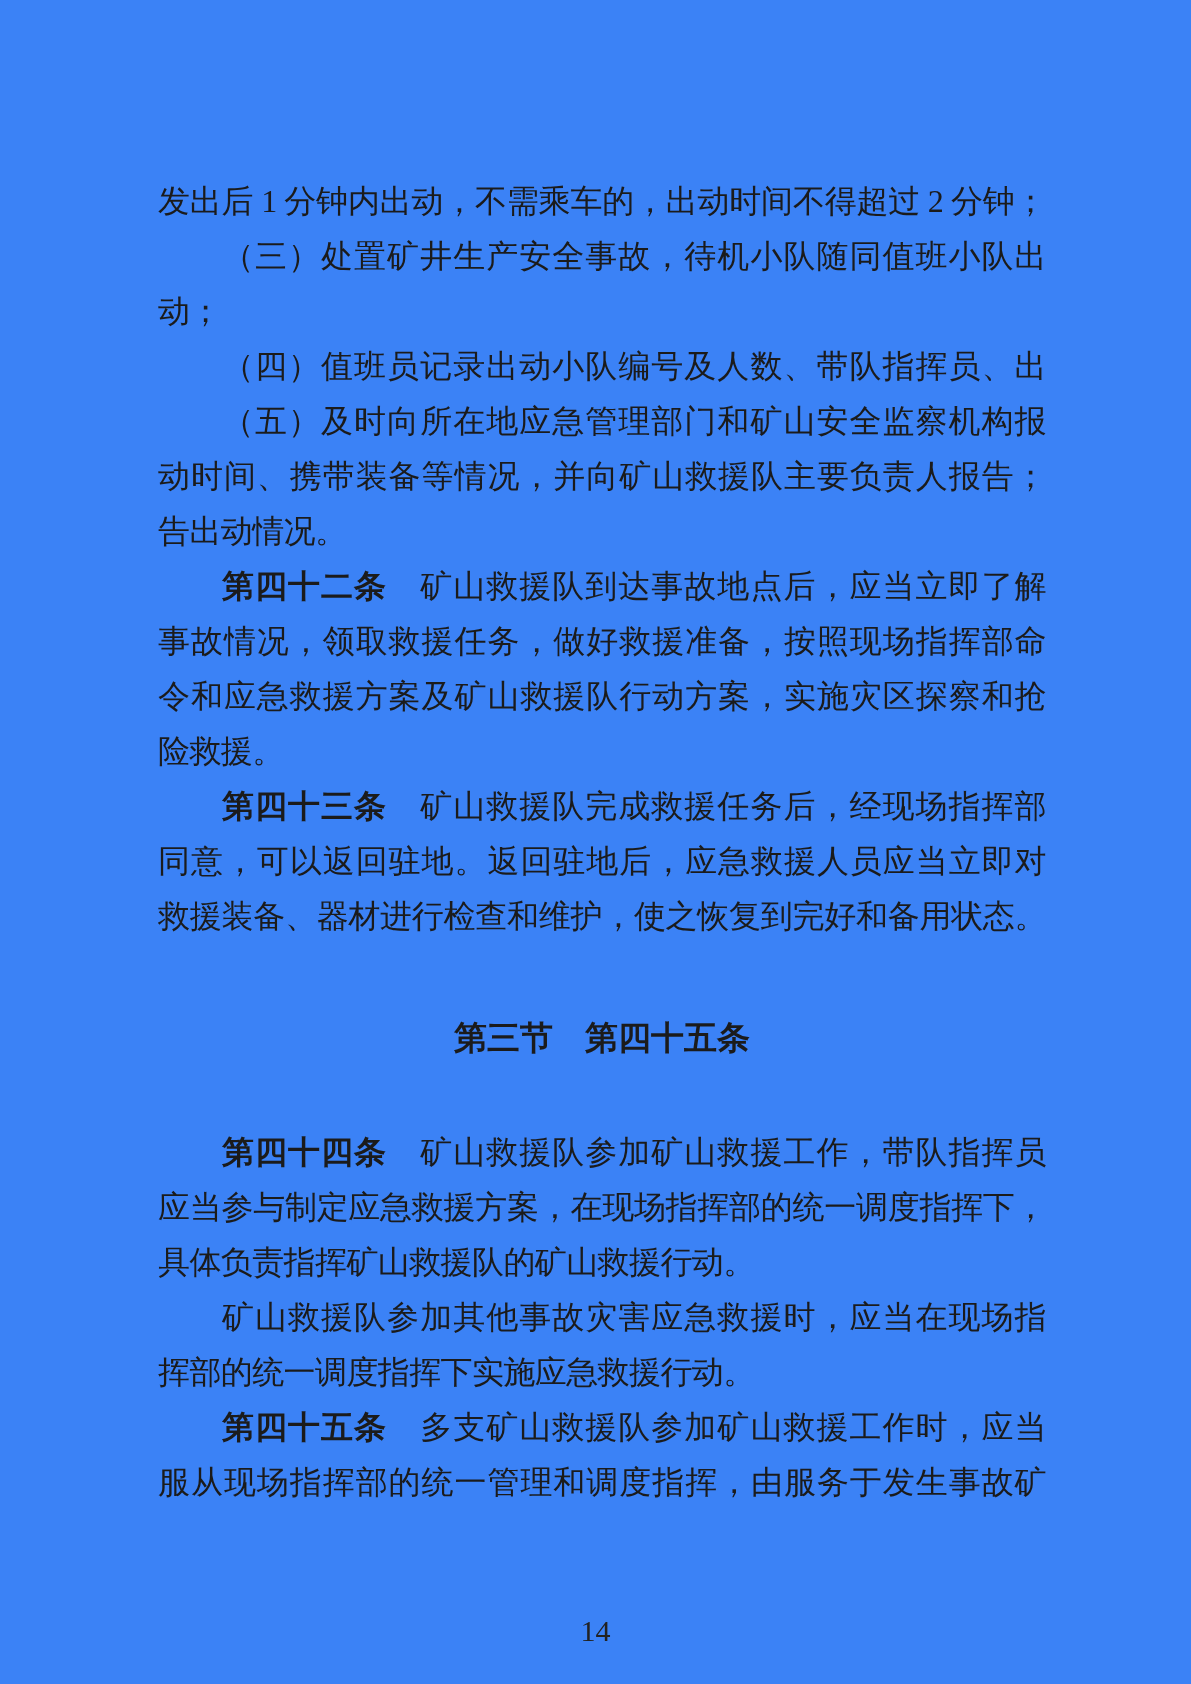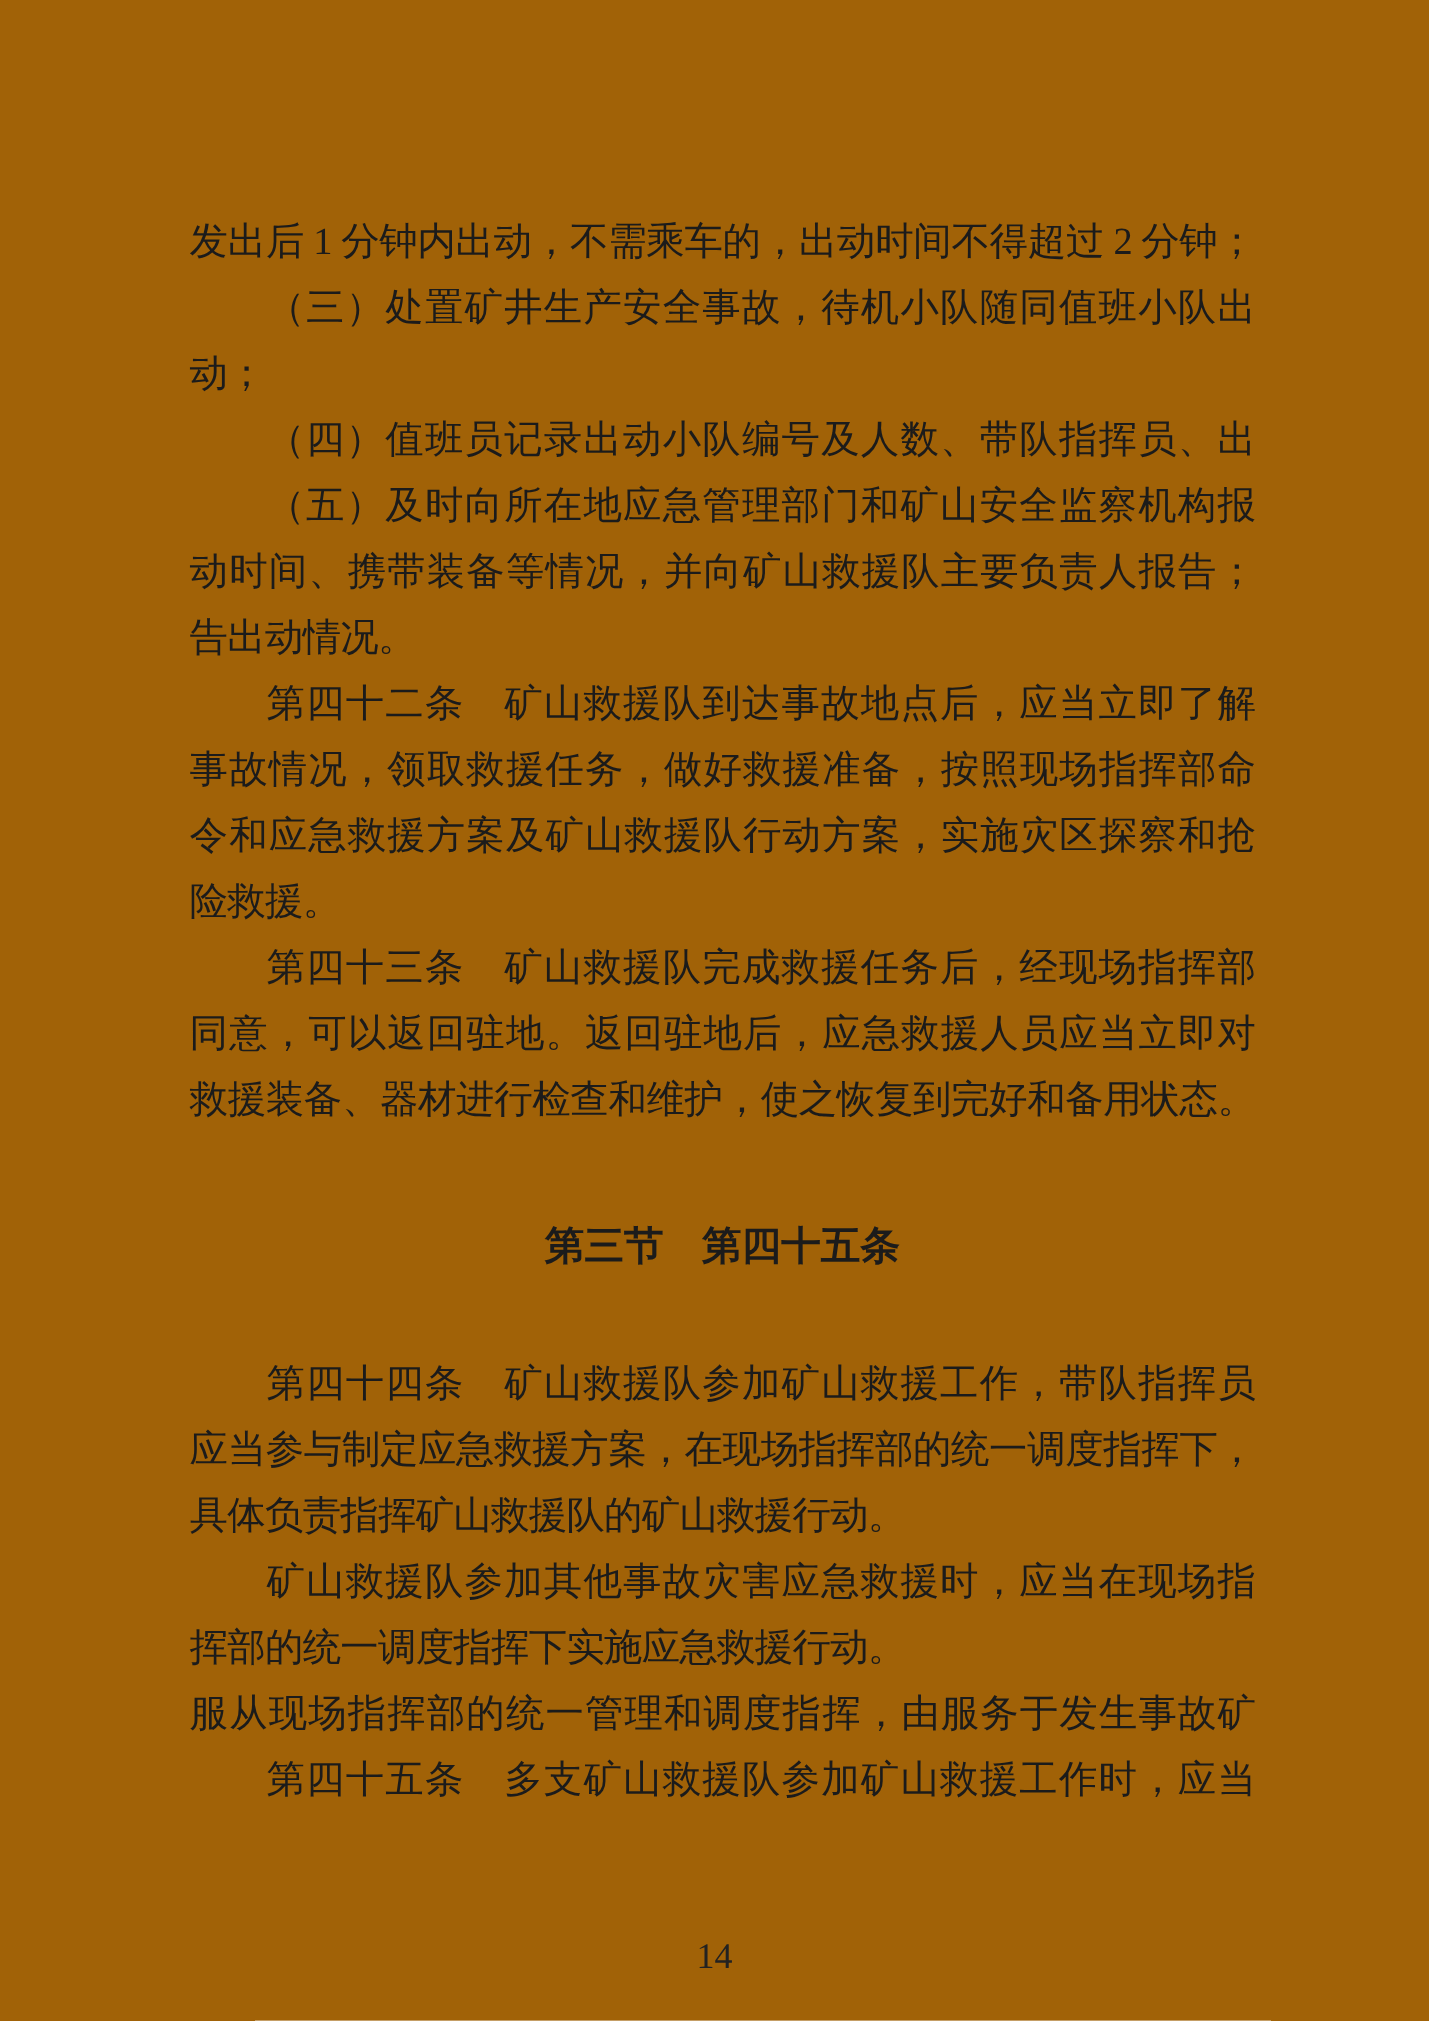--- a/index.html
+++ b/index.html
@@ -4,21 +4,21 @@
 <style>
   html, body {
     margin: 0;
     padding: 0;
     background: #ffffff;
   }
   .page {
     position: relative;
     width: 1191px;
     height: 1684px;
-    background: #a16207;
+    background: #3b82f6;
     overflow: hidden;
     font-family: "Liberation Serif", serif;
     color: #1b1b1b;
   }
   .content {
     position: absolute;
     left: 158px;
     top: 174px;
     width: 888px;
     font-size: 32px;
@@ -33,21 +33,21 @@
   }
   .line.j {
     white-space: normal;
     text-align: justify;
     text-align-last: justify;
   }
   .line.ind {
     text-indent: 64px;
   }
   .bold {
-    font-weight: 400;
+    font-weight: 700;
     font-family: "Liberation Sans", sans-serif;
   }
   .section-heading {
     margin-top: 66px;
     height: 55px;
     line-height: 55px;
     text-align: center;
     font-size: 33px;
     font-weight: 700;
     font-family: "Liberation Sans", sans-serif;
@@ -98,20 +98,20 @@
     <div class="section-heading">
       <span class="part1">第三节</span><span>第四十五条</span>
     </div>
 
     <div class="block-after-heading">
         <div class="line j ind"><span class="bold">第四十四条</span><span>　矿山救援队参加矿山救援工作，带队指挥员</span></div>
         <div class="line j"><span>应当参与制定应急救援方案，在现场指挥部的统一调度指挥下，</span></div>
         <div class="line"><span>具体负责指挥矿山救援队的矿山救援行动。</span></div>
         <div class="line j ind"><span>矿山救援队参加其他事故灾害应急救援时，应当在现场指</span></div>
         <div class="line"><span>挥部的统一调度指挥下实施应急救援行动。</span></div>
+        <div class="line j ind"><span class="bold">第四十五条</span><span>　多支矿山救援队参加矿山救援工作时，应当</span></div>
         <div class="line j"><span>服从现场指挥部的统一管理和调度指挥，由服务于发生事故矿</span></div>
-        <div class="line j ind"><span class="bold">第四十五条</span><span>　多支矿山救援队参加矿山救援工作时，应当</span></div>
       </div>
 
   </div>
 
   <div class="page-number">14</div>
 </div>
 
 </body></html>

